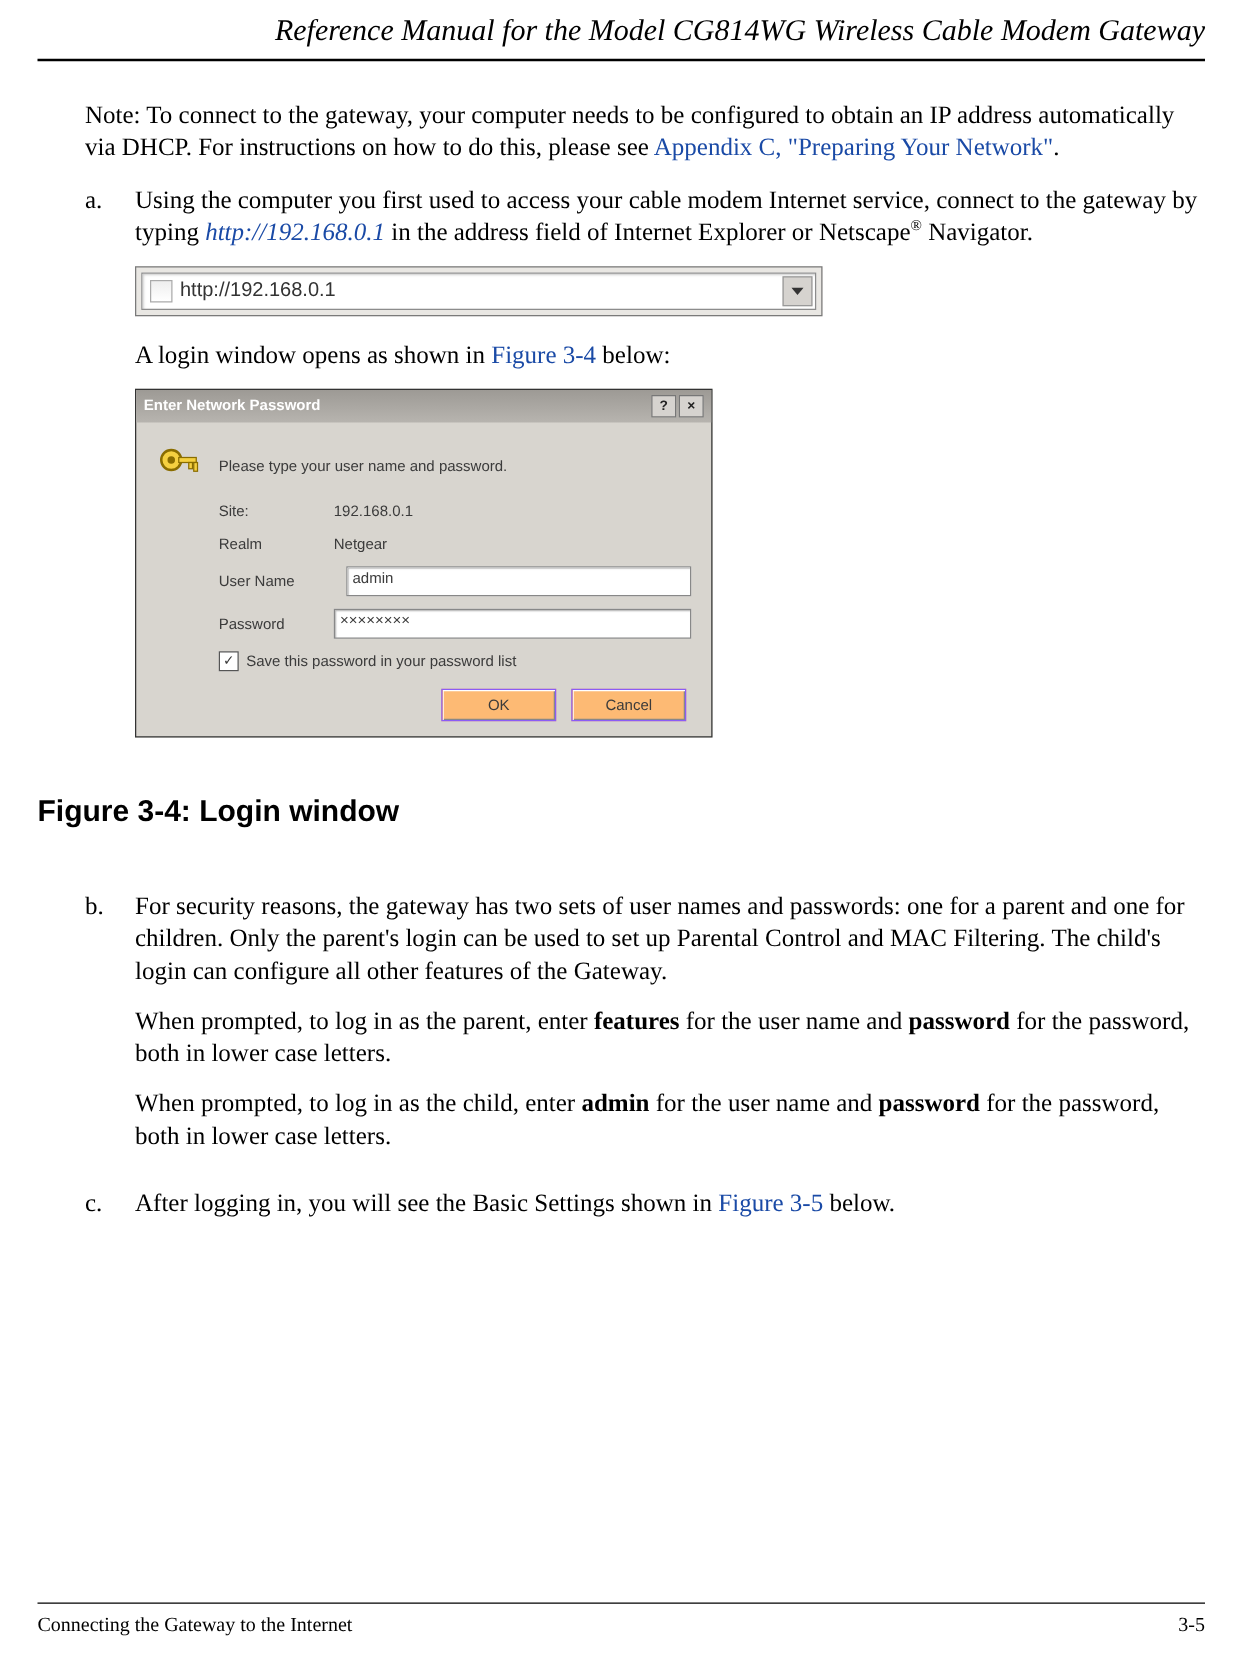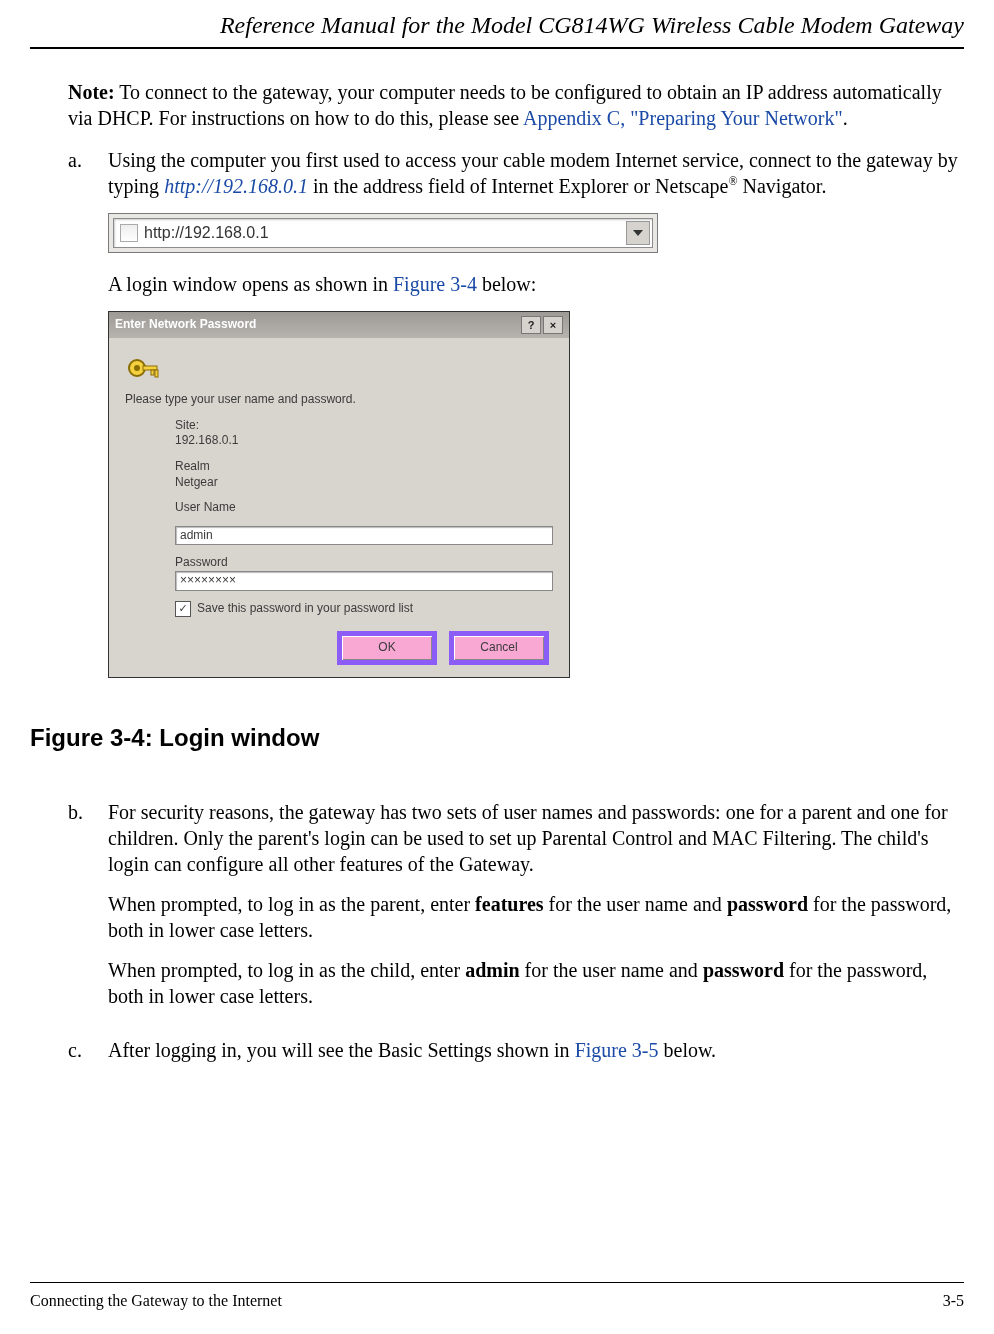--- a/index.html
+++ b/index.html
@@ -24,21 +24,21 @@
     padding-top: 10px;
     padding-bottom: 6px;
     border-bottom: 2px solid #000;
     margin-bottom: 30px;
   }
   .note-block {
     margin-left: 38px;
     margin-right: 0;
     margin-bottom: 16px;
   }
-  .note-label { font-weight: bold; }
+  .note-label { font-weight: normal; }
   .link { color: #1a4aa6; }
   .link-italic { color: #1a4aa6; font-style: italic; }
   ol.alpha { list-style: none; padding: 0; margin: 0 0 0 38px; }
   ol.alpha > li { display: flex; margin-bottom: 14px; }
   ol.alpha .marker { width: 40px; flex-shrink: 0; }
   ol.alpha .content { flex: 1; }
   .content p { margin: 0 0 14px 0; }
   .addr-bar {
     width: 540px;
     margin: 12px 0 18px 0;
@@ -96,21 +96,21 @@
   .titlebar .wbtns { display: flex; gap: 2px; }
   .wbtn {
     width: 18px; height: 16px;
     background: #d6d3cf;
     border: 1px solid #777;
     display: flex; align-items: center; justify-content: center;
     font-family: Arial, sans-serif;
     font-size: 11px; font-weight: bold; color: #222;
   }
   .dlg-body { padding: 18px 16px 12px 16px; }
-  .dlg-row { display: flex; margin-bottom: 10px; flex-direction: column; }
+  .dlg-row { display: flex; align-items: center; margin-bottom: 10px; }
   .dlg-key {
     width: 36px; height: 36px; margin-right: 14px;
   }
   .dlg-label { width: 92px; }
   .dlg-field {
     flex: 1;
     background: #fff;
     border: 1px solid #888;
     height: 20px;
     padding: 1px 4px;
@@ -122,22 +122,22 @@
   }
   .chk {
     width: 14px; height: 14px;
     background: #fff; border: 1px solid #555;
     display: flex; align-items: center; justify-content: center;
     font-size: 11px;
   }
   .dlg-btns { display: flex; justify-content: flex-end; gap: 12px; padding-right: 4px;}
   .dlg-btn {
     width: 90px; height: 24px;
-    background: #f9a8d4;
-    border: 5px solid #8b5cf6;
+    background: #fdba74;
+    border: 1px solid #8b5cf6;
     box-shadow: inset 1px 1px 0 #fff, inset -1px -1px 0 #888;
     display: flex; align-items: center; justify-content: center;
   }
   .fig-caption {
     font-family: Arial, Helvetica, sans-serif;
     font-weight: bold;
     font-size: 24px;
     margin: 8px 0 46px 0;
   }
   .bold { font-weight: bold; }

